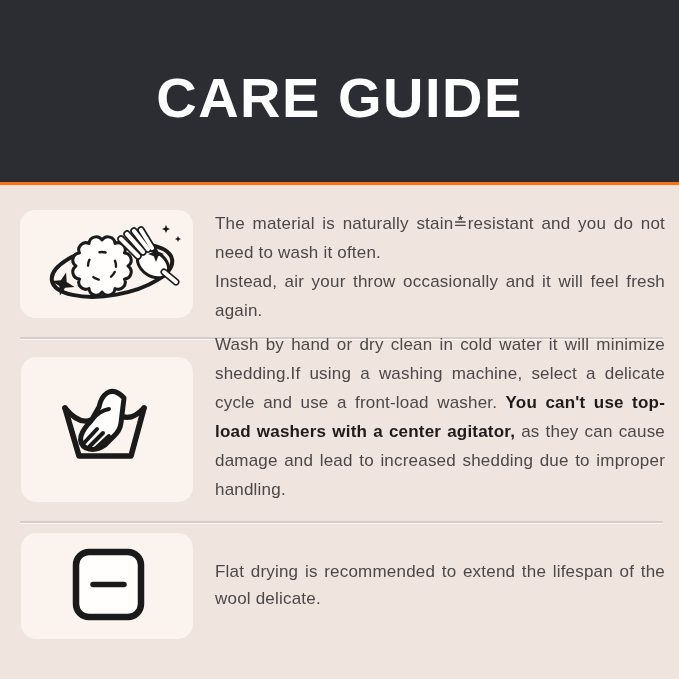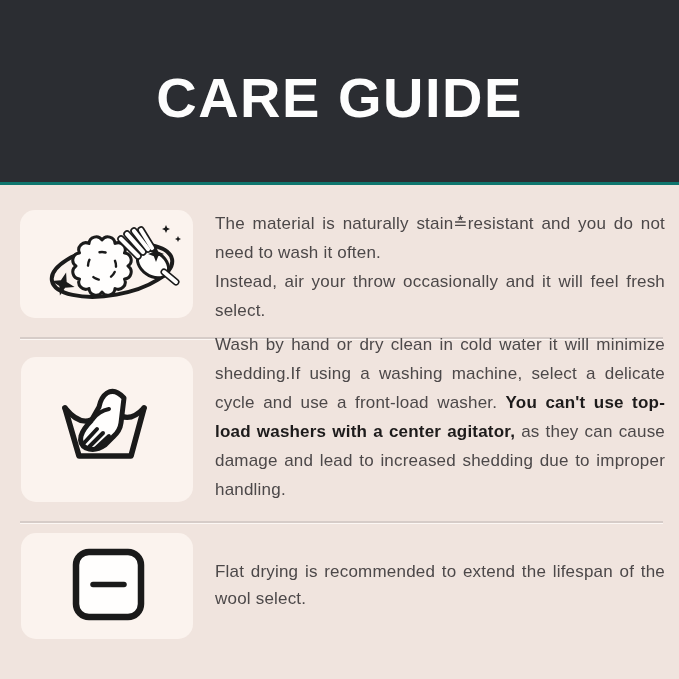--- a/index.html
+++ b/index.html
@@ -6,21 +6,21 @@
   .page{
     position:relative;
     width:679px;height:679px;
     background:#f0e4de;
     overflow:hidden;
     font-family:"Liberation Sans", sans-serif;
   }
   .hdr{
     position:absolute;left:0;top:0;width:679px;height:182px;
     background:#2b2d32;
-    border-bottom:3px solid #0f766e;
+    border-bottom:3px solid #f97316;
     display:flex;align-items:center;justify-content:center;
   }
   .title{
     margin:0;padding-top:12px;
     color:#fdfdfd;
     font-size:56px;font-weight:700;letter-spacing:1.5px;
   }
   .card{
     position:absolute;
     background:#fbf3ee;
@@ -92,21 +92,21 @@
       </g>
 
       <g fill="#1b1b1b" stroke="none">
         <path d="M136,36 L138.2,41.8 L144,44 L138.2,46.2 L136,52 L133.8,46.2 L128,44 L133.8,41.8 Z"></path>
         <path d="M146,15 L147.2,17.8 L150,19 L147.2,20.2 L146,23 L144.8,20.2 L142,19 L144.8,17.8 Z"></path>
         <path d="M158,26 L158.9,28.1 L161,29 L158.9,29.9 L158,32 L157.1,29.9 L155,29 L157.1,28.1 Z"></path>
       </g>
     </svg>
   </div>
   <p class="txt t1"><span>The material is naturally stain≛resistant and you do not need to wash it often.
-Instead, air your throw occasionally and it will feel fresh select.</span></p>
+Instead, air your throw occasionally and it will feel fresh again.</span></p>
 
   <div class="divider d1"></div>
 
   <div class="card c2">
     <svg viewBox="0 0 172 145" fill="none" stroke="#1a1a1a" stroke-linecap="round" stroke-linejoin="round">
 
       <path d="M44,51 Q58,68 70,63" stroke-width="5.3"></path>
       <path d="M123,51 Q111,64 100,59" stroke-width="5.3"></path>
 
       <path d="M44,51 L58,99 L110,99 L123,51" stroke-width="5.6"></path>
@@ -125,15 +125,15 @@
   <p class="txt t2"><span>Wash by hand or dry clean in cold water it will minimize shedding.If using a washing machine, select a delicate cycle and use a front-load washer. </span><span class="bold">You can't use top-load washers with a center agitator,</span><span> as they can cause damage and lead to increased shedding due to improper handling.</span></p>
 
   <div class="divider d2"></div>
 
   <div class="card c3">
     <svg viewBox="0 0 172 106" fill="none" stroke="#1a1a1a" stroke-linecap="round" stroke-linejoin="round">
       <rect x="55" y="19" width="65" height="65" rx="13" fill="#fffefd" stroke-width="6.5"></rect>
       <path d="M72,51.5 L103,51.5" stroke-width="5.5"></path>
     </svg>
   </div>
-  <p class="txt t3"><span>Flat drying is recommended to extend the lifespan of the wool select.</span></p>
+  <p class="txt t3"><span>Flat drying is recommended to extend the lifespan of the wool delicate.</span></p>
 
 </div>
 
 </body></html>

